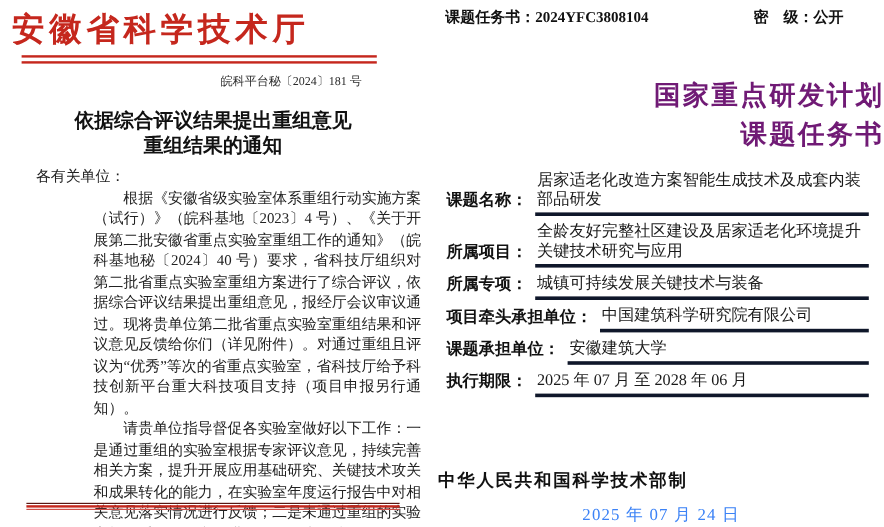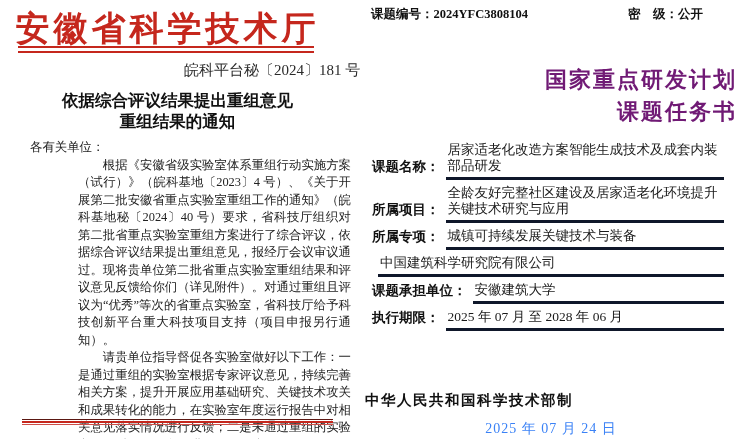--- a/index.html
+++ b/index.html
@@ -9,29 +9,29 @@
     font-family:"Liberation Serif", serif;
     color:#1c1c1c;
     position:relative;
     overflow:hidden;
   }
 
   
   .left-page { position:absolute; left:0; top:0; width:365px; height:439px; background:#fff; }
   .agency {
     position:absolute; top:6px; left:10px; width:315px;
-    text-align:center; font-size:34px; font-weight:bold;
+    font-size:27px; font-weight:bold;
     color:#c5271d; letter-spacing:4px;
     font-family:"Liberation Serif", serif;
   }
   .rule-top {
     position:absolute; top:46px; left:18px; width:296px; height:7px;
     border-top:2px solid #c5271d; border-bottom:2px solid #c5271d;
   }
-  .doc-number { position:absolute; top:61px; left:184px; font-size:15px; color:#2a2a2a; }
+  .doc-number { position:absolute; top:61px; left:184px; font-size:10px; color:#2a2a2a; }
   .notice-title {
     position:absolute; top:90px; left:5px; width:345px;
     text-align:center; font-weight:bold; font-size:16.5px; line-height:21px; color:#111;
   }
   .body-text {
     position:absolute; top:139px; left:30px; width:321px;
     font-size:12.4px; line-height:17.5px; text-align:justify; color:#222;
   }
   .body-text p.indent { text-indent:2em;margin-left:48px; }
   .rule-bottom { position:absolute; top:419px; left:22px; width:311px; }
@@ -90,21 +90,21 @@
   <div class="rule-bottom">
     <div class="rb1"></div>
     <div class="rb2"></div>
     <div class="rb3"></div>
   </div>
 </div>
 
 <div class="right-page">
   <div class="rp-header">
     <div>
-      <span class="rp-label">课题编号：</span><span class="rp-value">2024YFC3808104</span>
+      <span class="rp-label">课题任务书：</span><span class="rp-value">2024YFC3808104</span>
     </div>
     <div>
       <span class="rp-label">密　级：</span><span class="rp-label">公开</span>
     </div>
   </div>
 
   <div class="rp-title">
     <div>国家重点研发计划</div>
     <div>课题任务书</div>
   </div>
@@ -116,20 +116,21 @@
     </div>
     <div class="field-row">
       <div class="field-label">所属项目：</div>
       <div class="field-value">全龄友好完整社区建设及居家适老化环境提升关键技术研究与应用</div>
     </div>
     <div class="field-row">
       <div class="field-label">所属专项：</div>
       <div class="field-value">城镇可持续发展关键技术与装备</div>
     </div>
     <div class="field-row">
+      <div class="field-label">项目牵头承担单位：</div>
       <div class="field-value">中国建筑科学研究院有限公司</div>
     </div>
     <div class="field-row">
       <div class="field-label">课题承担单位：</div>
       <div class="field-value">安徽建筑大学</div>
     </div>
     <div class="field-row">
       <div class="field-label">执行期限：</div>
       <div class="field-value">2025 年 07 月 至 2028 年 06 月</div>
     </div>

